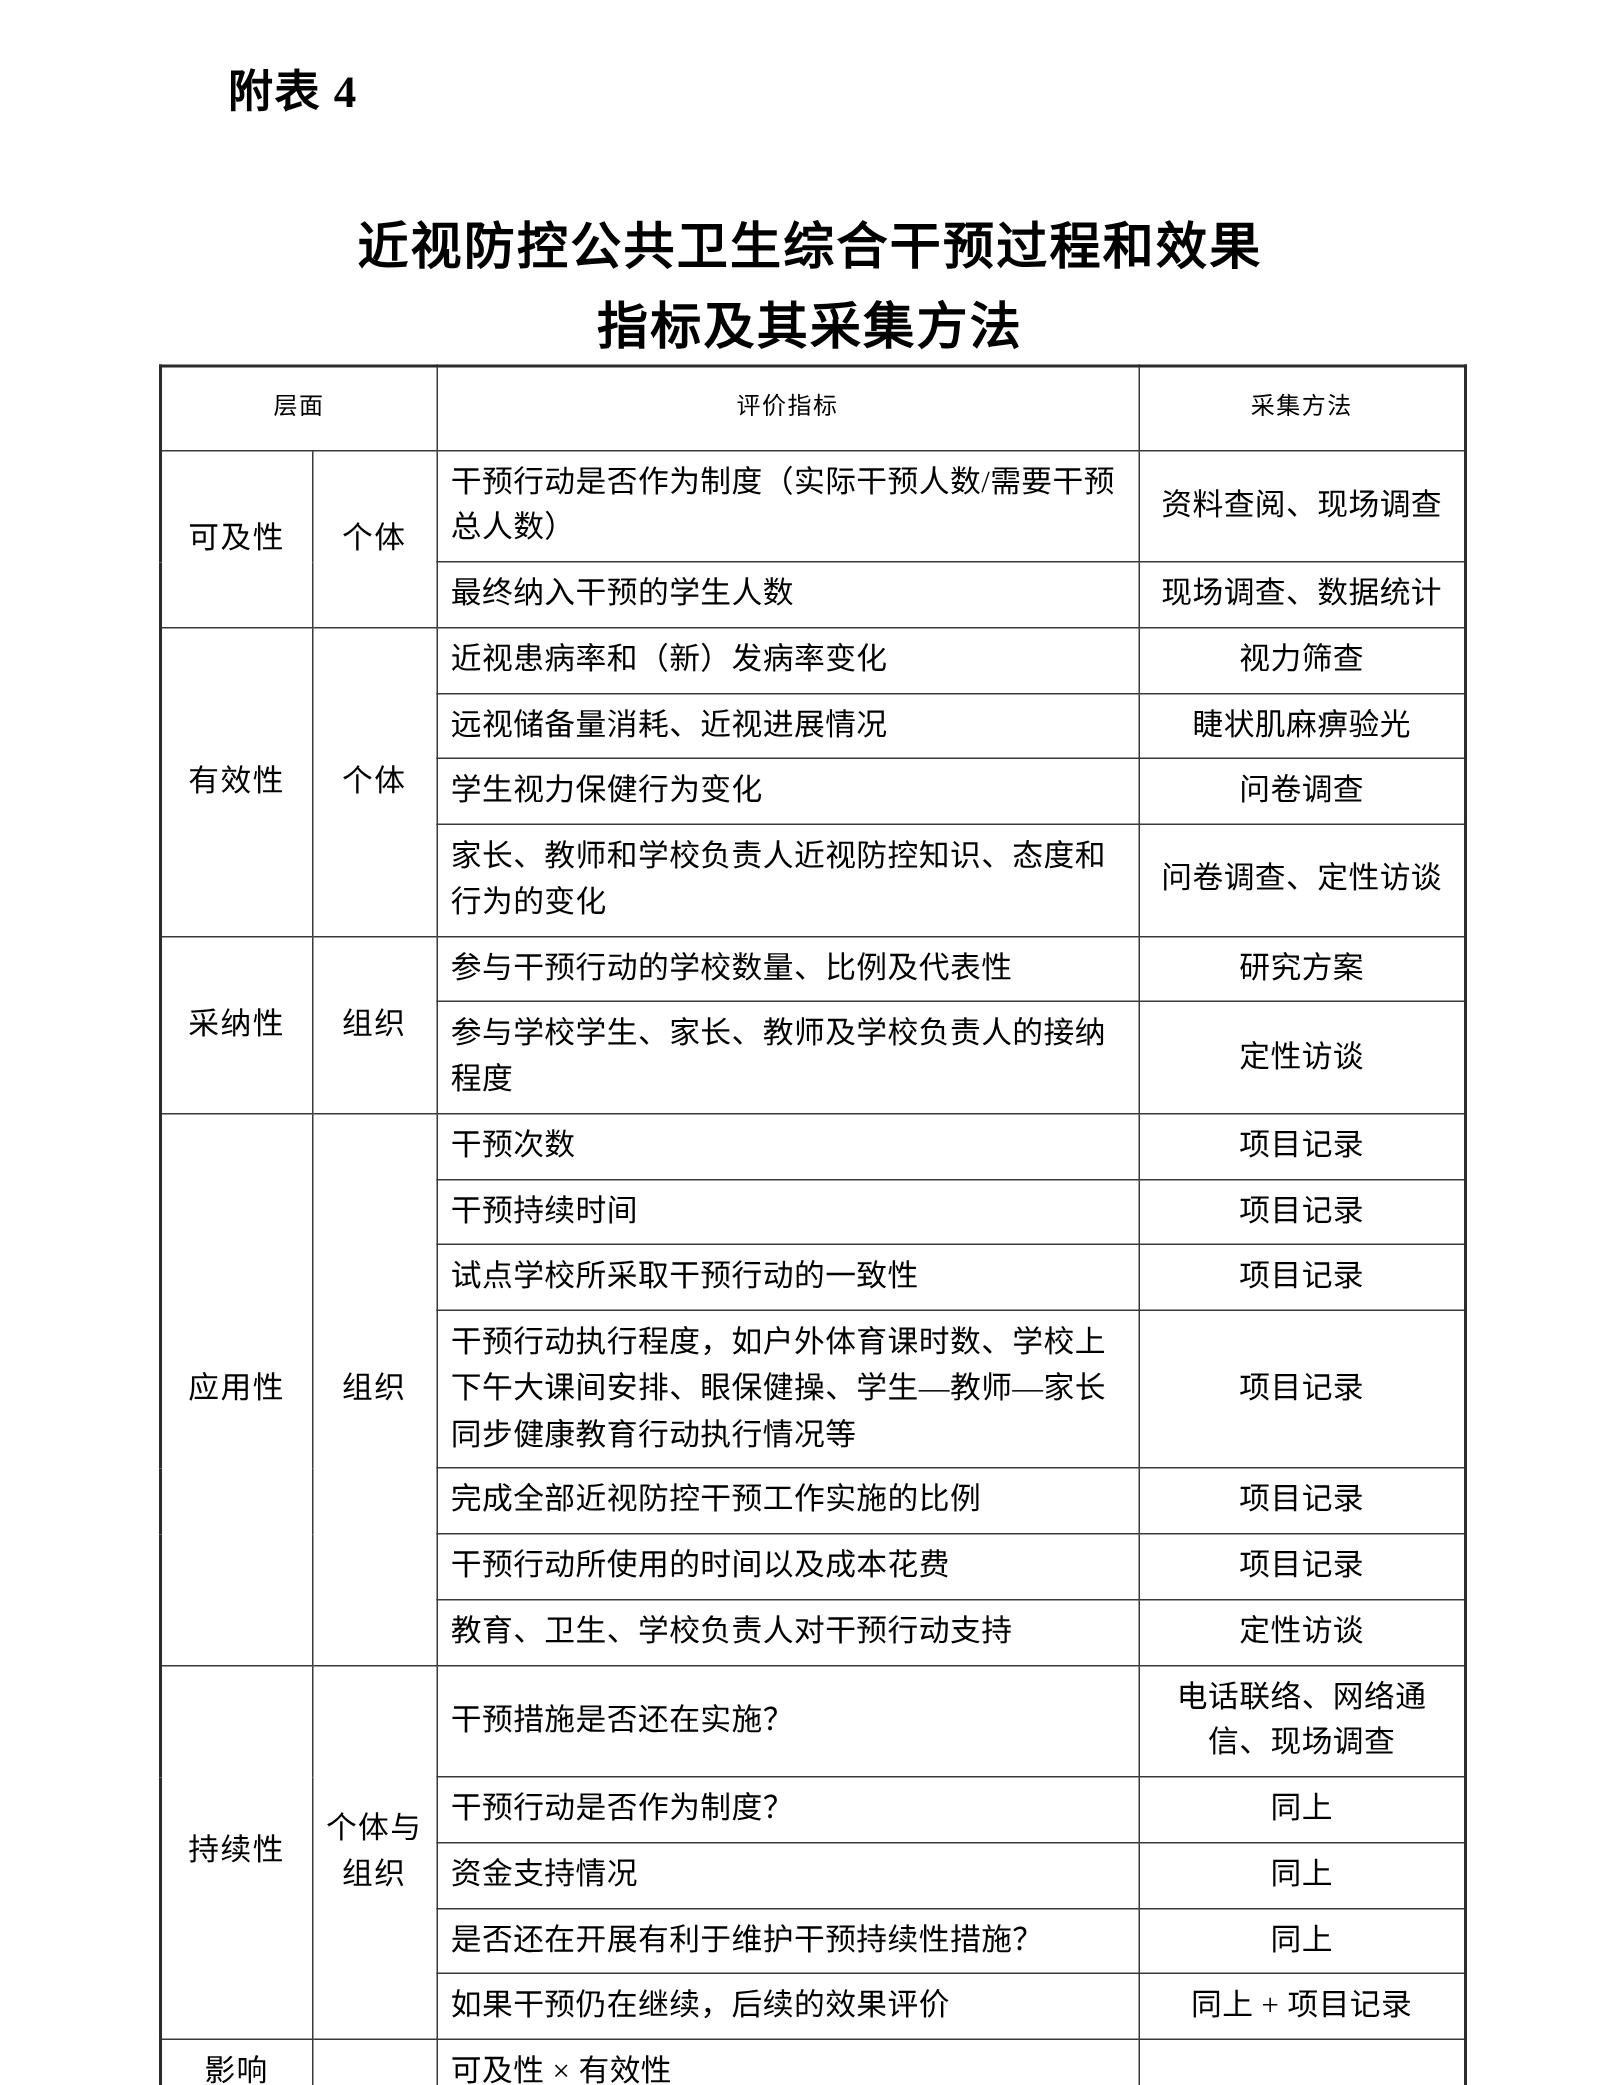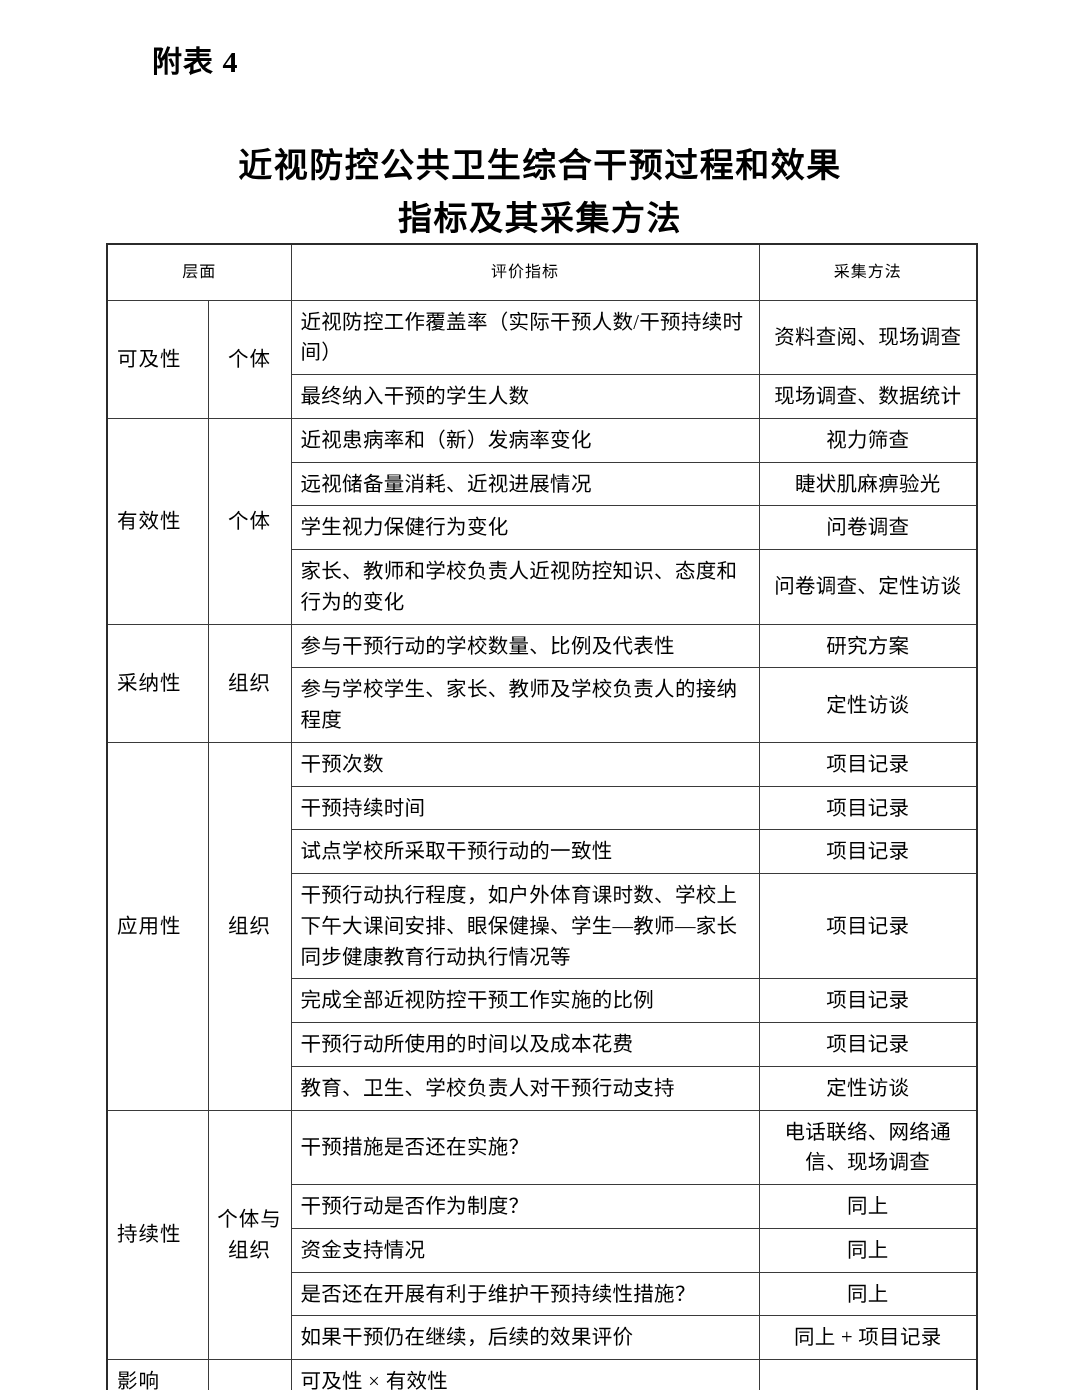--- a/index.html
+++ b/index.html
@@ -81,20 +81,21 @@
   col.c4 { width: 218px; }
 
   th.hcell {
     text-align: center;
     font-weight: bold;
     font-size: 16px;
     letter-spacing: 1px;
     height: 56px;
   }
   td.dim {
+    text-align: center;
     letter-spacing: 1px;
   }
   td.unit {
     text-align: center;
     letter-spacing: 1px;
   }
   td.unit.stacked {
     line-height: 1.5;
     padding-left: 4px;
     padding-right: 4px;
@@ -142,21 +143,21 @@
         <tr>
           <th class="hcell" colspan="2">层面</th>
           <th class="hcell">评价指标</th>
           <th class="hcell">采集方法</th>
         </tr>
       </thead>
       <tbody id="table-body">
           <tr class="r2">
             <td class="dim" rowspan="2">可及性</td>
             <td class="unit" rowspan="2">个体</td>
-            <td class="indicator">近视防控工作覆盖率（实际干预人数/干预持续时间）</td>
+            <td class="indicator">干预行动是否作为制度（实际干预人数/需要干预总人数）</td>
             <td class="method">资料查阅、现场调查</td>
           </tr>
           <tr class="r1">
             <td class="indicator">最终纳入干预的学生人数</td>
             <td class="method">现场调查、数据统计</td>
           </tr>
           <tr class="r1">
             <td class="dim" rowspan="4">有效性</td>
             <td class="unit" rowspan="4">个体</td>
             <td class="indicator">近视患病率和（新）发病率变化</td>

